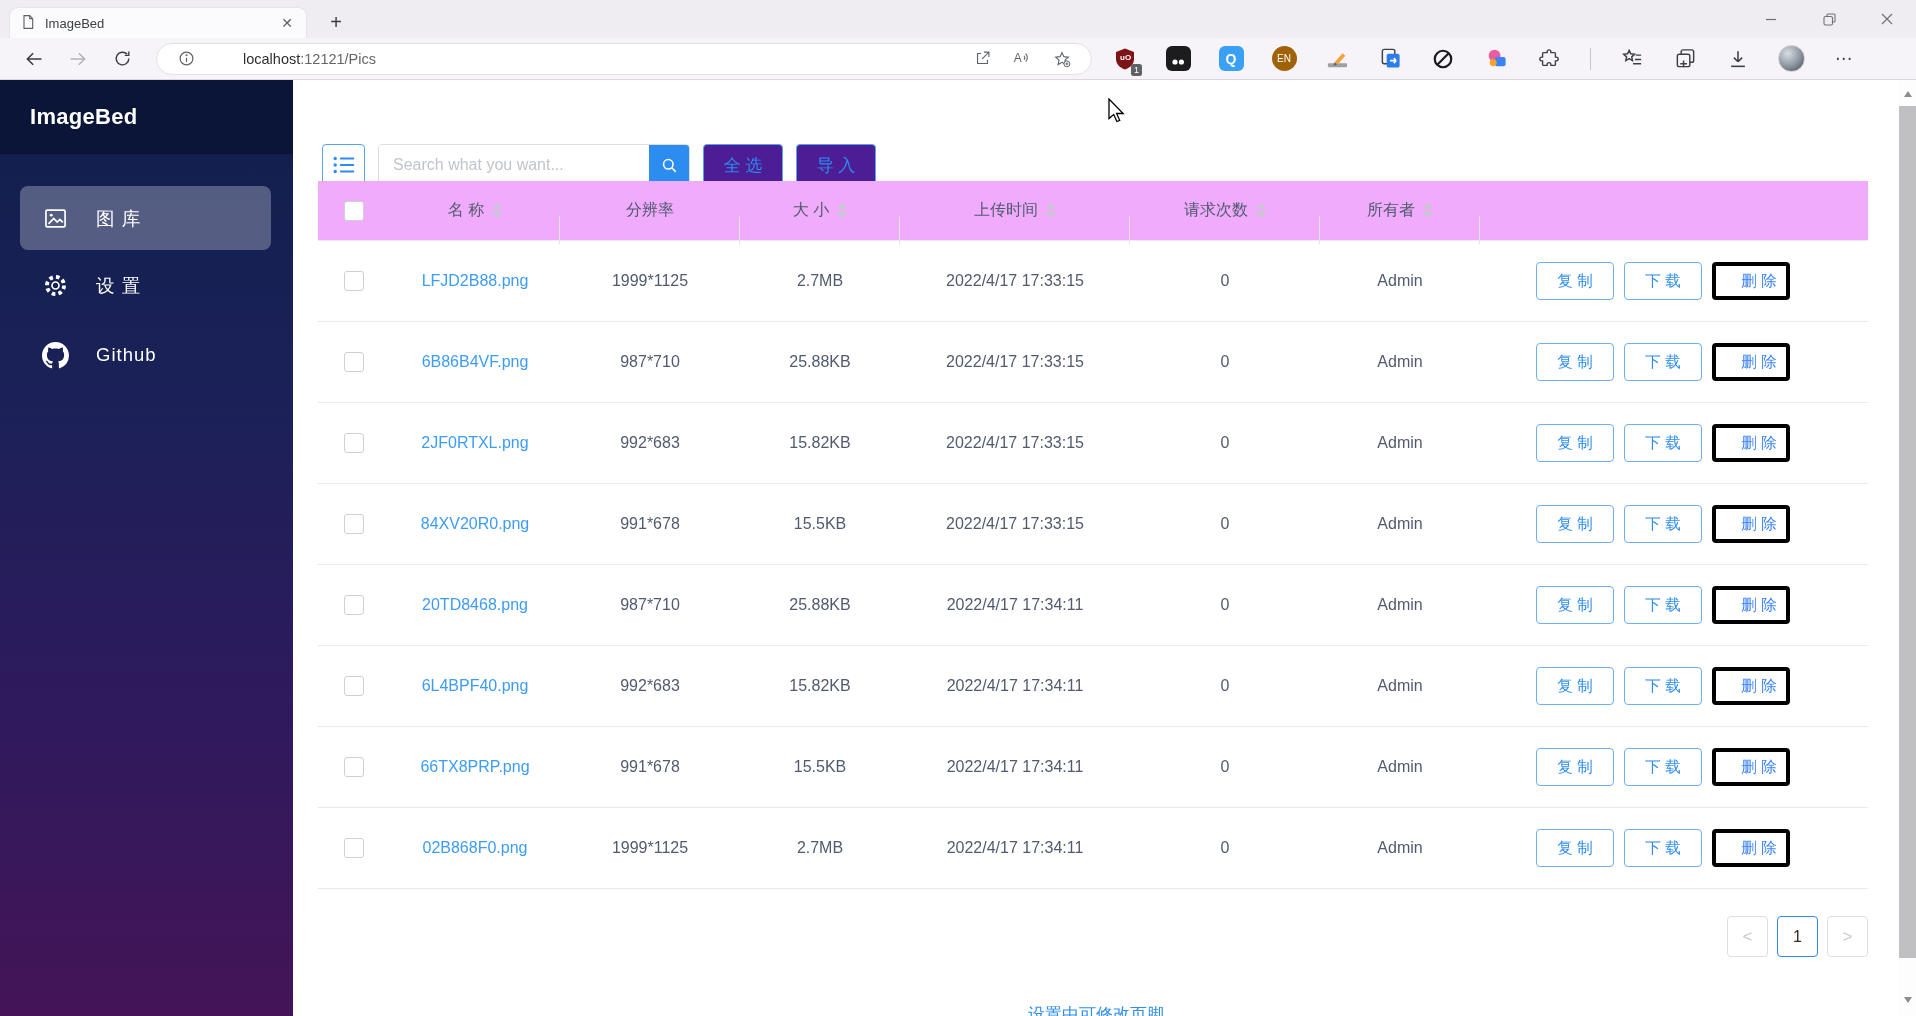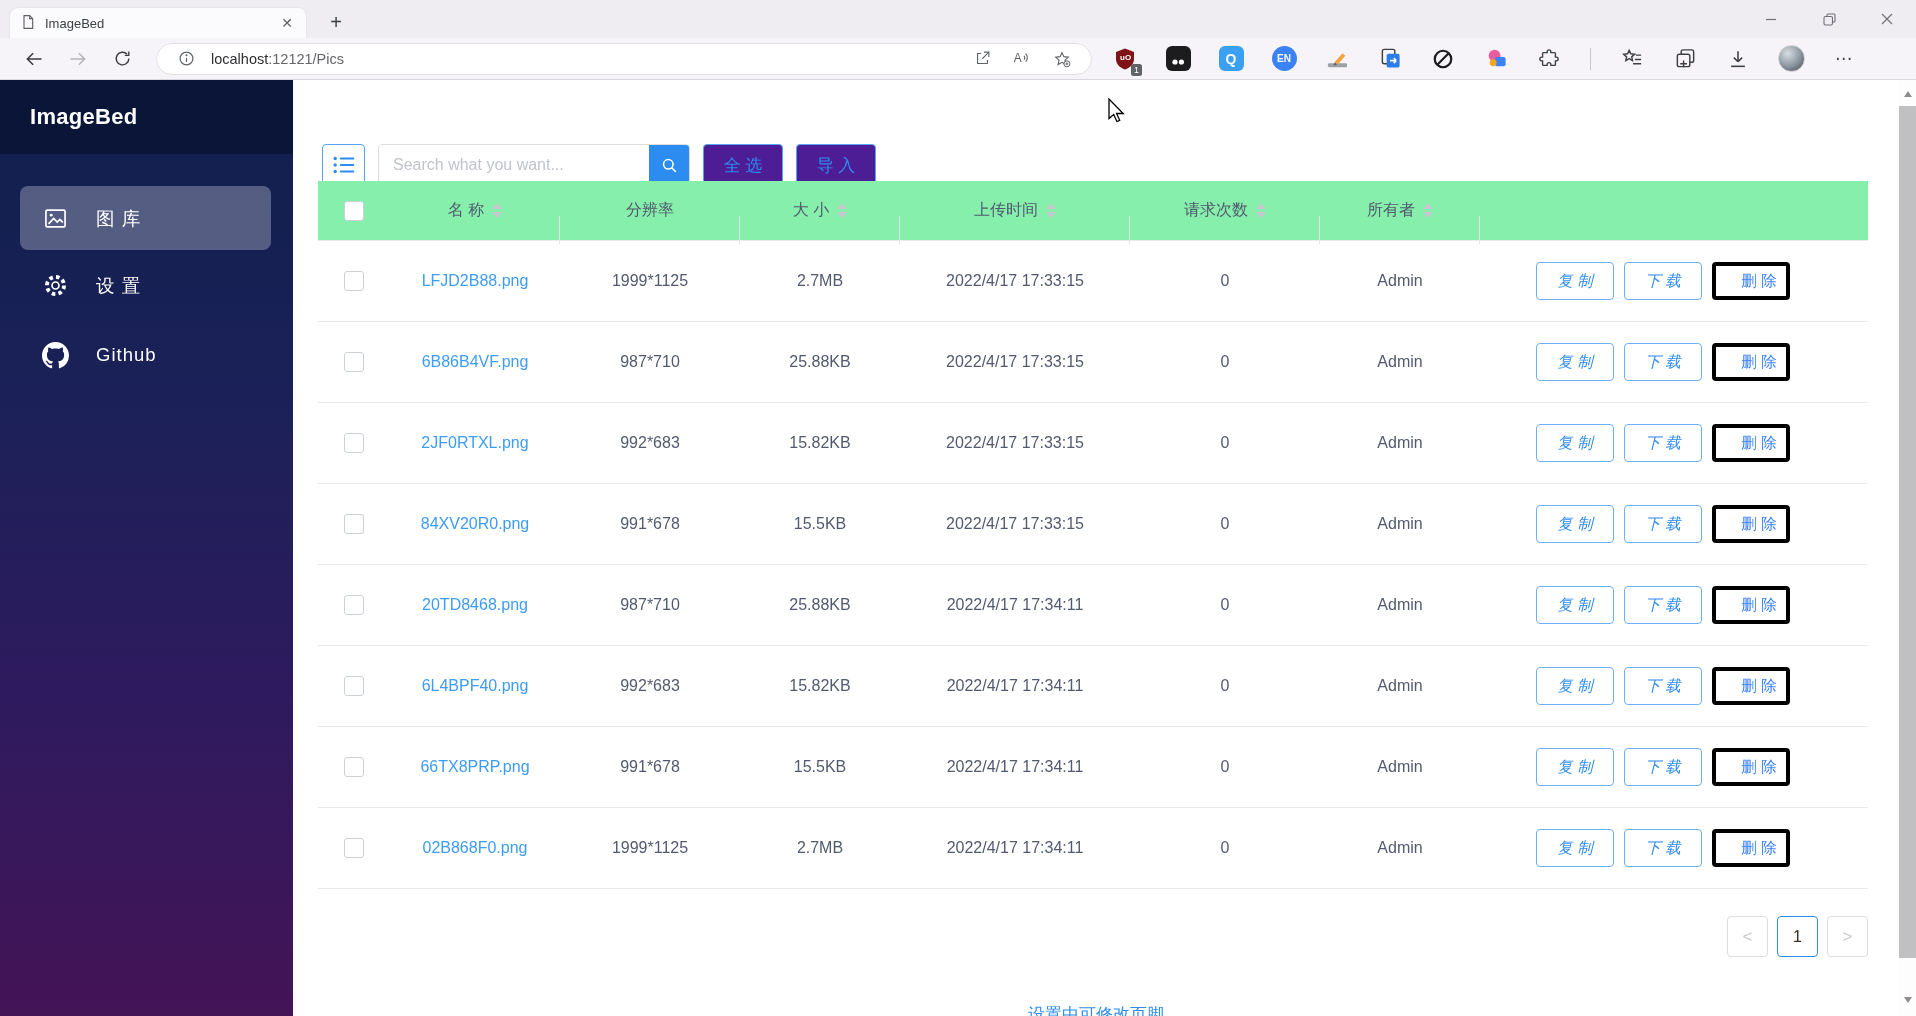--- a/index.html
+++ b/index.html
@@ -17,30 +17,30 @@
   .newtab { position:absolute; left:322px; top:8px; width:28px; height:28px; display:flex;
     align-items:center; justify-content:center; font-size:20px; color:#3c4043; font-weight:300; }
   .wincontrols { position:absolute; right:0; top:0; height:38px; display:flex; }
   .winbtn { width:58px; height:38px; display:flex; align-items:center; justify-content:center; }
 
   #btoolbar { position:absolute; left:0; top:38px; width:1916px; height:42px; background:#f6f4f8;
     border-bottom:1px solid #d9d7dc; display:flex; align-items:center; padding:0 12px; }
   .navic { width:44px; height:34px; display:flex; align-items:center; justify-content:center; }
   .addressbar { width:936px; height:32px; margin-left:12px; background:#fff; border:1px solid #e3e1e6;
     border-radius:16px; display:flex; align-items:center; padding:0 14px; gap:10px; }
-  .url { flex:1; font-size:14.5px; color:#2e2e31; white-space:nowrap; }
+  .url { flex:1; font-size:14.5px; color:#2e2e31; white-space:nowrap;margin-left:32px; }
   .url .path { color:#66656a; }
   .abaric { width:30px; height:30px; display:flex; align-items:center; justify-content:center; }
   .extrow { display:flex; align-items:center; gap:23px; margin-left:18px;justify-content:flex-end; }
   .extic { position:relative; width:30px; height:30px; display:flex; align-items:center; justify-content:center; }
   .sq { width:25px; height:25px; border-radius:6px; display:flex; align-items:center; justify-content:center; }
   .badge { position:absolute; right:-2px; bottom:-2px; background:#5f6368; color:#fff; font-size:9px;
     padding:0 3px; border-radius:2.5px; line-height:12px; }
-  .encirc { width:25px; height:25px; border-radius:50%; background:#3b82f6; color:#fff; font-size:10px;
-    font-weight:bold; display:flex; align-items:center; justify-content:center; }
+  .encirc { width:25px; height:25px; border-radius:50%; background:#a16207; color:#fff; font-size:10px;
+    font-weight:normal; display:flex; align-items:center; justify-content:center; }
   .vsep { width:1px; height:22px; background:#c9c7cc; margin:0 3px; }
   .avatar { width:27px; height:27px; border-radius:50%;
     background:radial-gradient(circle at 35% 30%, #d8dde2, #8a949e 55%, #3f454d); border:1px solid #cfcdd2; }
   .moredots { font-size:17px; color:#3c4043; letter-spacing:1px; }
 
   
   #app { position:absolute; left:0; top:80px; width:1916px; height:936px; overflow:hidden; background:#fff; }
 
   #sidebar { position:absolute; left:0; top:0; width:293px; height:936px; color:#fff;
     background:linear-gradient(180deg,#101f4c 0%,#1b2158 34%,#2e1a5e 66%,#441457 100%); }
@@ -62,35 +62,35 @@
   .searchwrap { width:312px; height:42px; border:1px solid #dcdee2; border-radius:4px; display:flex; overflow:hidden; background:#fff; }
   .searchwrap input { flex:1; border:none; outline:none; padding:0 14px; font-size:16px; color:#515a6e;
     font-family:inherit; }
   .searchwrap input::placeholder { color:#c0c4cc; }
   .searchbtn { width:40px; height:100%; background:#2d8cf0; border:none; display:flex; align-items:center; justify-content:center; }
   .obtn { min-width:80px; height:42px; background:#4c1d95; border:1px solid #57a3f3; border-radius:4px;
     color:#2d8cf0; font-size:17px; display:flex; align-items:center; justify-content:center; padding:0 16px; }
 
   
   #table { position:absolute; left:25px; top:101px; width:1550px; font-size:16px; color:#515a6e; }
-  .thead { height:60px; background:#86efac; display:flex; align-items:center; border-bottom:1px solid #e8eaec; }
+  .thead { height:60px; background:#f0abfc; display:flex; align-items:center; border-bottom:1px solid #e8eaec; }
   .th, .td { display:flex; align-items:center; justify-content:center; }
   .c-cb{width:72px;} .c-name{width:170px;} .c-res{width:180px;} .c-size{width:160px;}
   .c-date{width:230px;} .c-req{width:190px;} .c-own{width:160px;} .c-act{flex:1; justify-content:flex-end; padding-right:78px;}
   .th { position:relative; gap:8px; }
   .th.div::after { content:""; position:absolute; right:0; top:16px; height:28px; width:1px; background:#e0e3e8; }
   .carets { display:flex; flex-direction:column; gap:3px; }
   .car-up { width:0;height:0;border-left:5px solid transparent;border-right:5px solid transparent;border-bottom:6px solid #c5c8ce; }
   .car-dn { width:0;height:0;border-left:5px solid transparent;border-right:5px solid transparent;border-top:6px solid #c5c8ce; }
   .checkbox { width:20px; height:20px; border:1px solid #ccd0d7; border-radius:3px; background:#fff; }
   .trow { height:81px; display:flex; align-items:center; border-bottom:1px solid #e8eaec; }
   .fname { color:#3d9cf5; text-decoration:none; font-size:16px; }
   .abtn { width:78px; height:38px; border-radius:4px; background:#fff; font-size:15.5px; display:flex;
     align-items:center; justify-content:center; margin-left:10px; }
-  .abtn.blue { border:1px solid #6db0f6; color:#2d8cf0;font-style:italic; }
+  .abtn.blue { border:1px solid #6db0f6; color:#2d8cf0; }
   .abtn.red { border:4px solid #000000; color:#3b82f6;padding-left:16px; }
 
   
   #pager { position:absolute; top:836px; right:31px; display:flex; gap:9px; }
   .pbtn { width:41px; height:41px; border:1px solid #dcdee2; border-radius:4px; background:#fff;
     display:flex; align-items:center; justify-content:center; font-size:17px; color:#c5c8ce; }
   .pbtn.cur { border-color:#2d8cf0; color:#3b2a20; font-size:16px; }
 
   #footnote { position:absolute; left:0; top:923px; width:1606px; text-align:center;
     color:#2f8df0; font-size:17px; }

